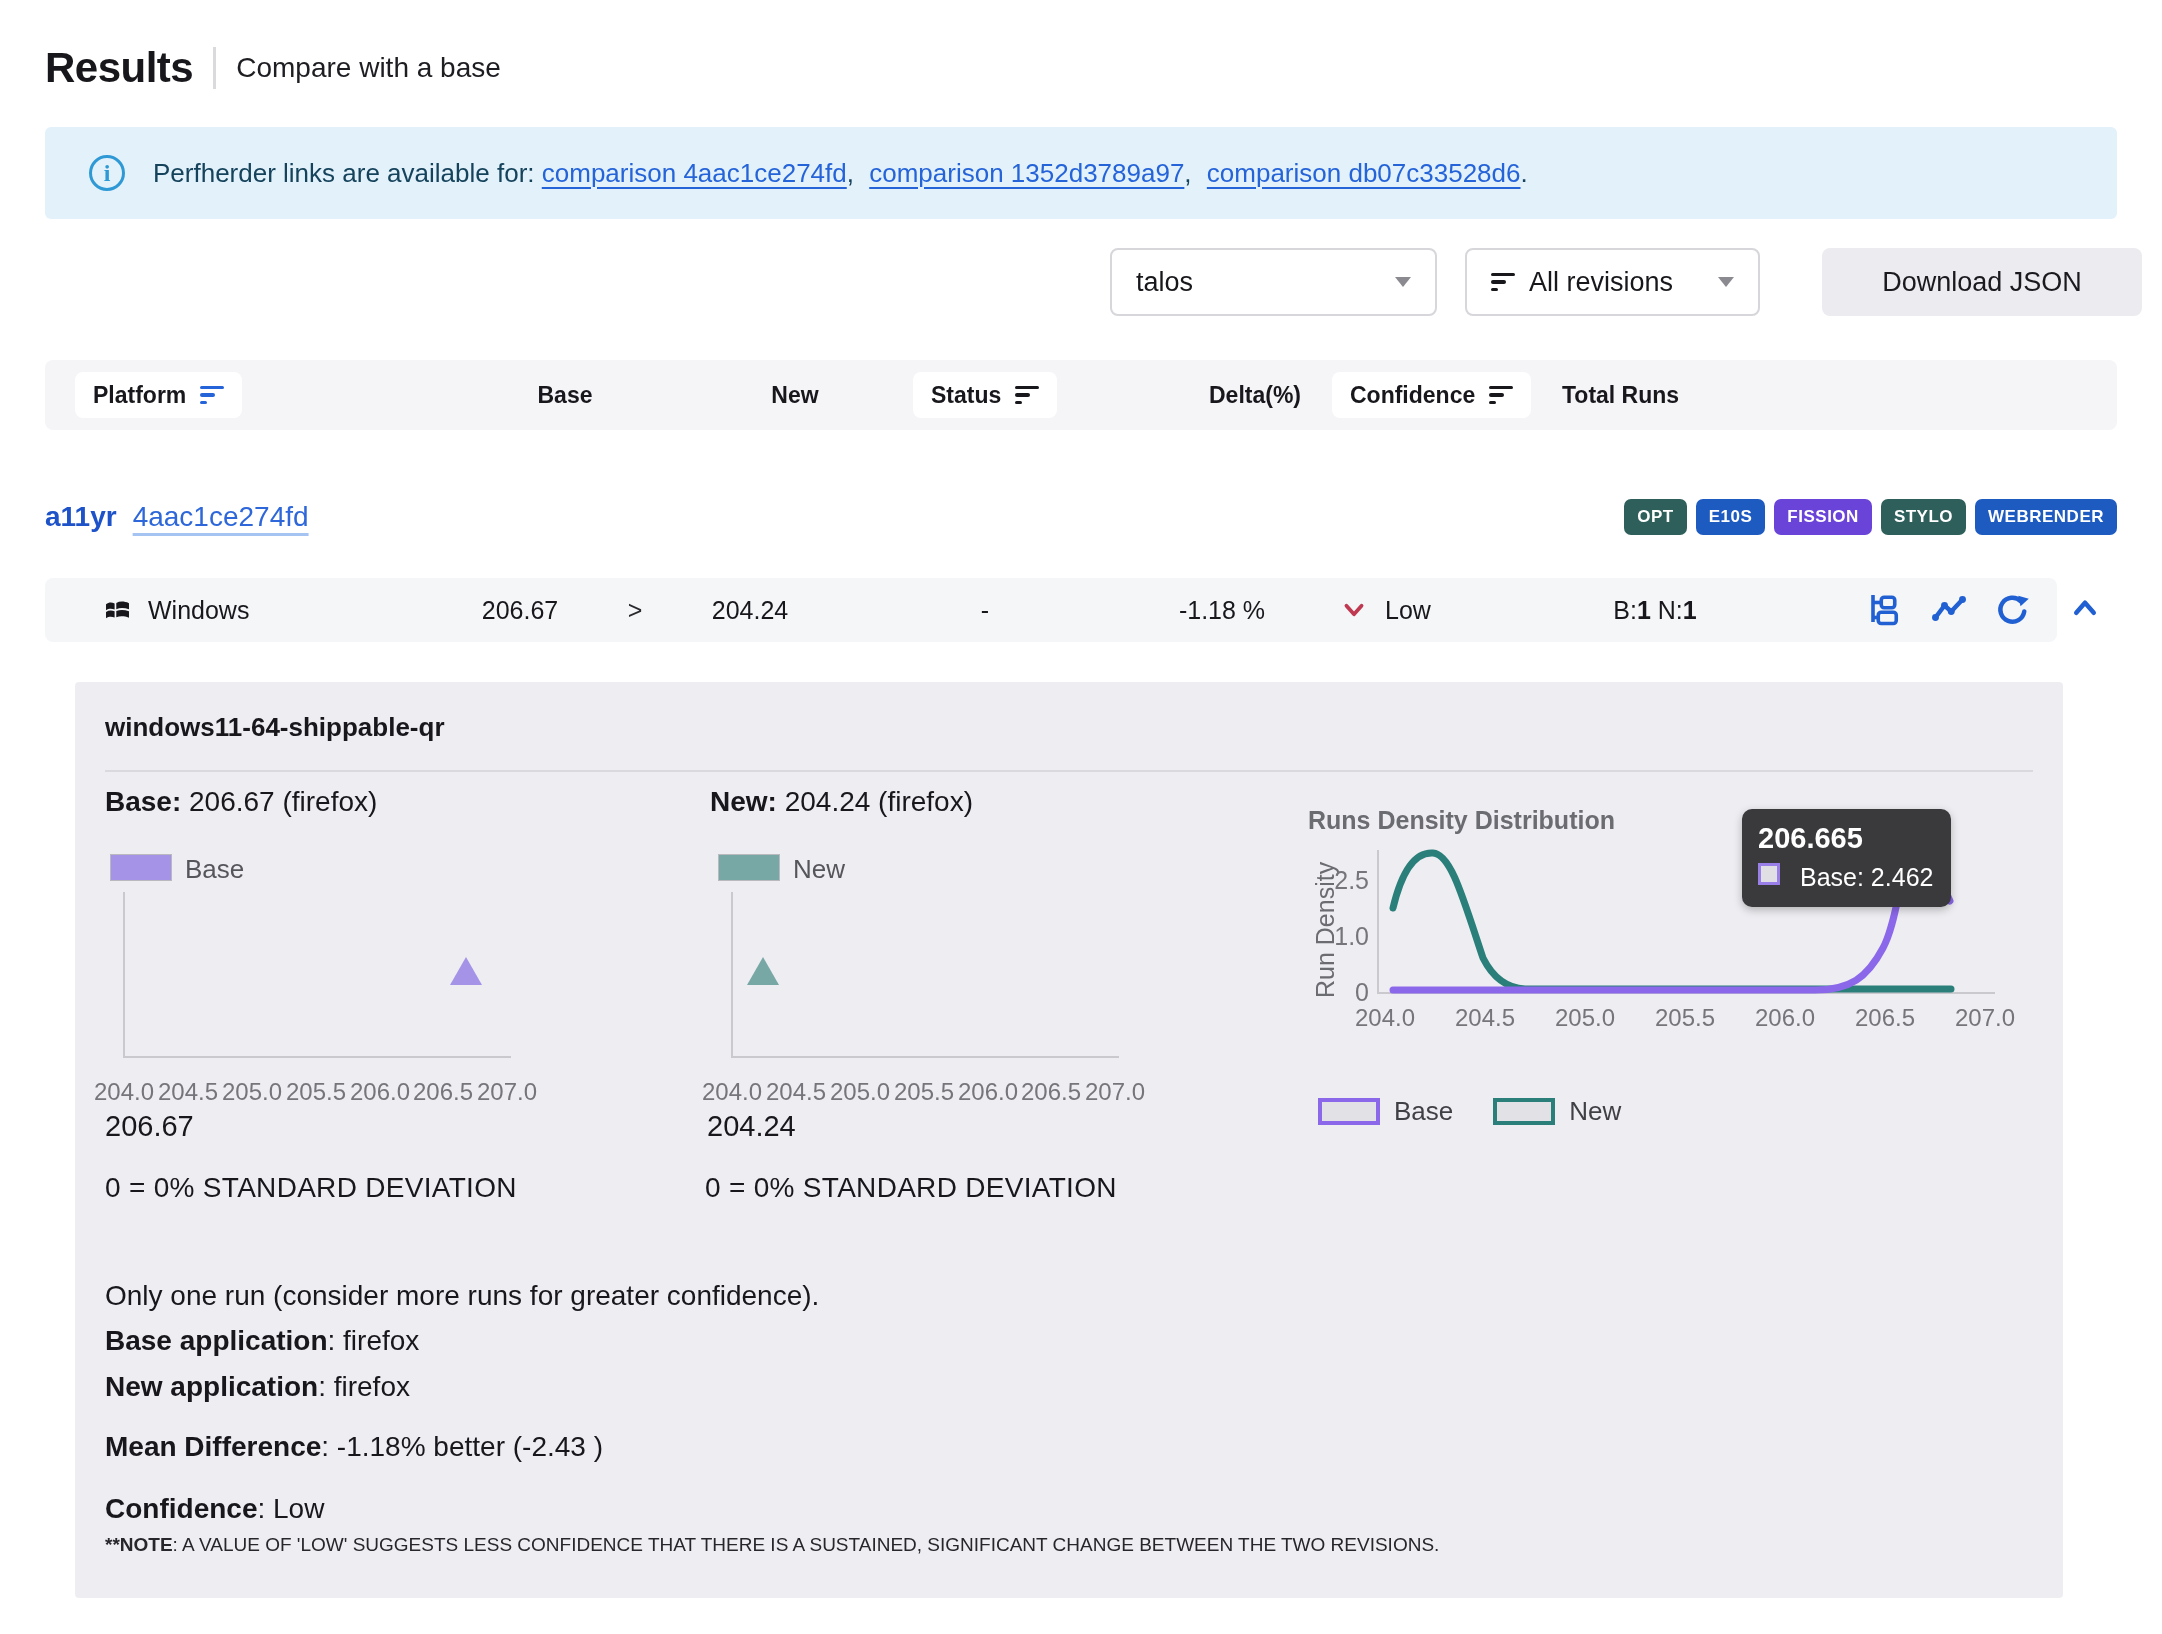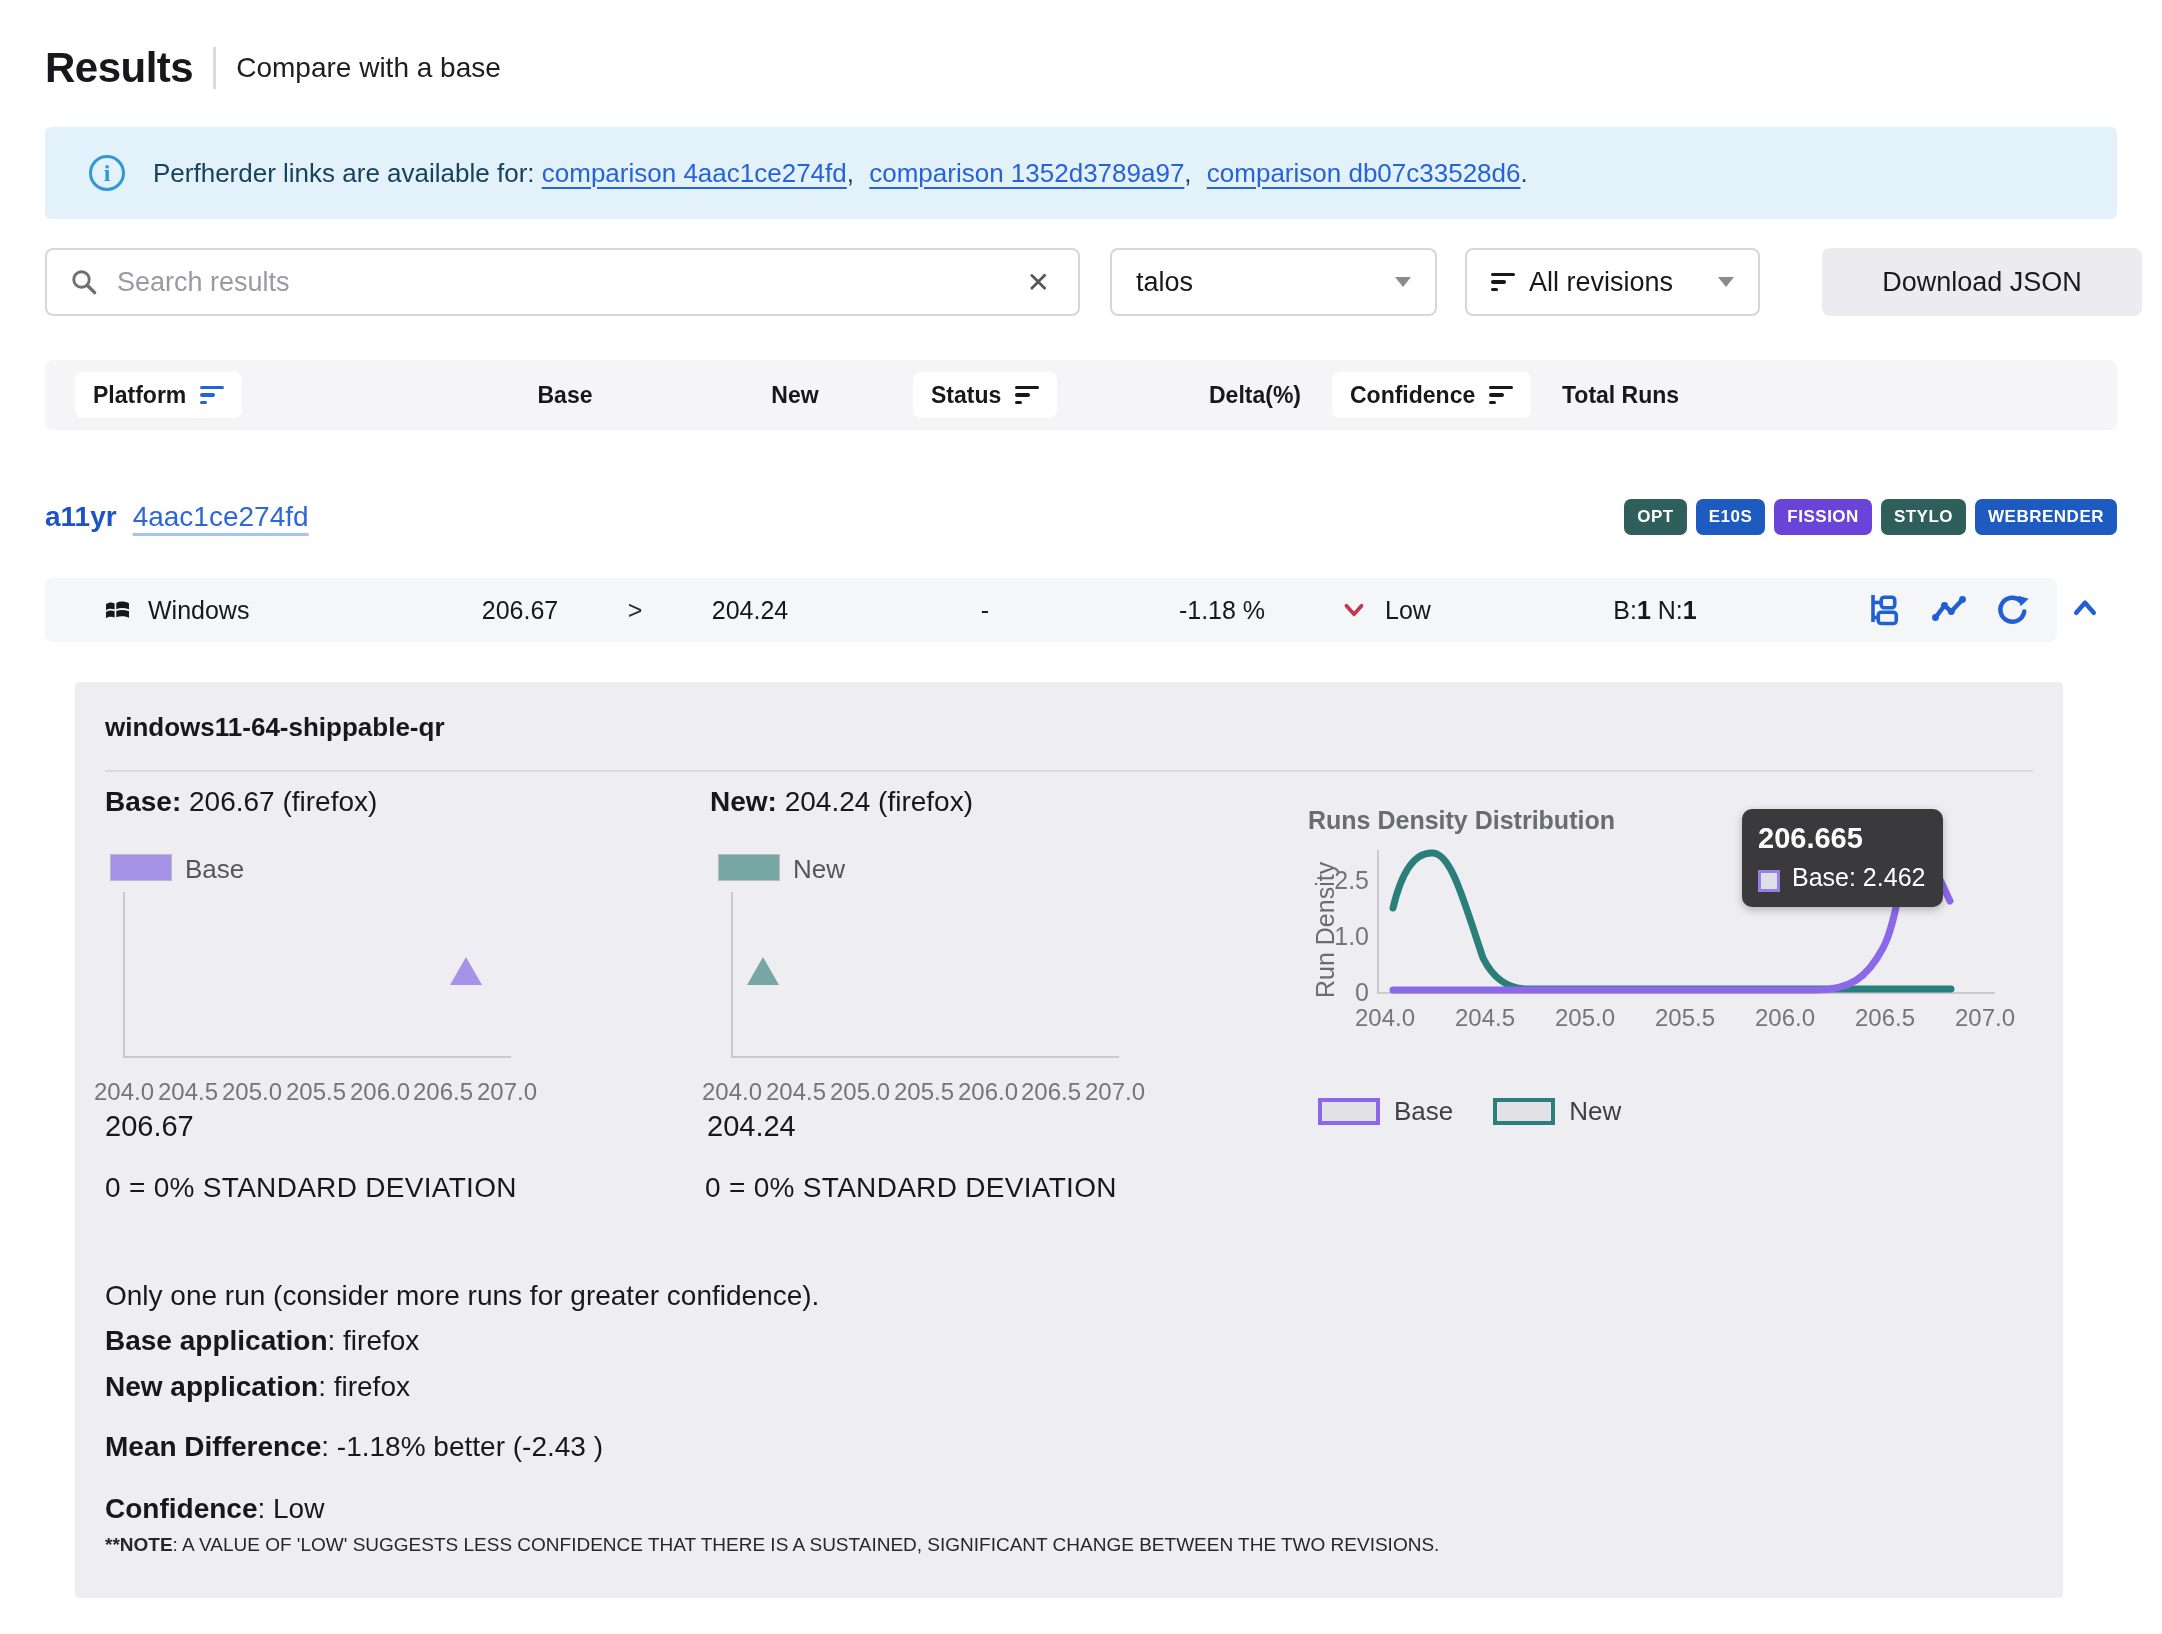--- a/index.html
+++ b/index.html
@@ -102,21 +102,21 @@
   
   .dens-title { position:absolute; left:1233px; top:124px; font-size:25px; font-weight:700; color:#6b6b72; }
   .dens-ylabel { position:absolute; left:1236px; top:166px; height:150px; writing-mode:vertical-rl; transform:rotate(180deg);
                  font-size:25px; color:#6b6b72; display:flex; align-items:center; }
   .dens-ytick { position:absolute; width:56px; text-align:right; font-size:25px; color:#75757b; }
   .dens-svg { position:absolute; left:1300px; top:146px; }
   .dens-tick { top:322px; }
   .tooltip { position:absolute; left:1667px; top:127px; background:#3a3a3d; border-radius:10px; padding:13px 18px 15px 16px;
              color:#fff; box-shadow:0 3px 8px rgba(0,0,0,0.25); }
   .tt-x { font-size:29px; font-weight:700; margin-bottom:8px; }
-  .tt-line { display:flex; align-items:flex-end; gap:12px; font-size:25px; }
+  .tt-line { display:flex; align-items:flex-start; gap:20px; font-size:25px; }
   .tt-sw { width:22px; height:22px; background:#e0e0e4; border:3px solid #9a7fe8; }
   .dens-legend { position:absolute; left:1243px; top:414px; display:flex; align-items:center; gap:14px; font-size:26px; color:#3f3f46; }
   .dl-box { width:62px; height:27px; background:#e2e2e6; }
   .dl-base { border:4px solid #8b68ea; } .dl-new { border:4px solid #2a7f7a; margin-left:26px; }
 
   
   .note-line { position:absolute; left:30px; font-size:28px; }
   .note-line b { font-weight:700; }
   .n1 { top:598px; } .n2 { top:643px; } .n3 { top:689px; } .n4 { top:749px; } .n5 { top:811px; }
   .n6 { top:852px; font-size:19px; color:#26262b; }
@@ -137,28 +137,20 @@
     <span class="info-ic">i</span>
     <span class="banner-text">
       <span>Perfherder links are available for:</span>
       <span class="lnk">comparison 4aac1ce274fd</span><span class="banner-sep">,</span>
       <span class="lnk">comparison 1352d3789a97</span><span class="banner-sep">,</span>
       <span class="lnk">comparison db07c33528d6</span><span>.</span>
     </span>
   </div>
 
   <div class="toolbar">
-    <div class="search-box">
-      <svg width="30" height="30" viewBox="0 0 24 24">
-        <circle cx="10" cy="10" r="6.2" fill="none" stroke="#6e6e75" stroke-width="2.3"></circle>
-        <line x1="14.8" y1="14.8" x2="20.5" y2="20.5" stroke="#6e6e75" stroke-width="2.8" stroke-linecap="round"></line>
-      </svg>
-      <input type="text" placeholder="Search results" style="">
-      <span class="clear-x">✕</span>
-    </div>
     <div class="sel sel-framework">
       <span>talos</span>
       <span class="caret"></span>
     </div>
     <div class="sel sel-revisions">
       <span class="filter-ic" style="color:#17171c">
           <i></i>
           <i></i>
           <i></i>
         </span>

